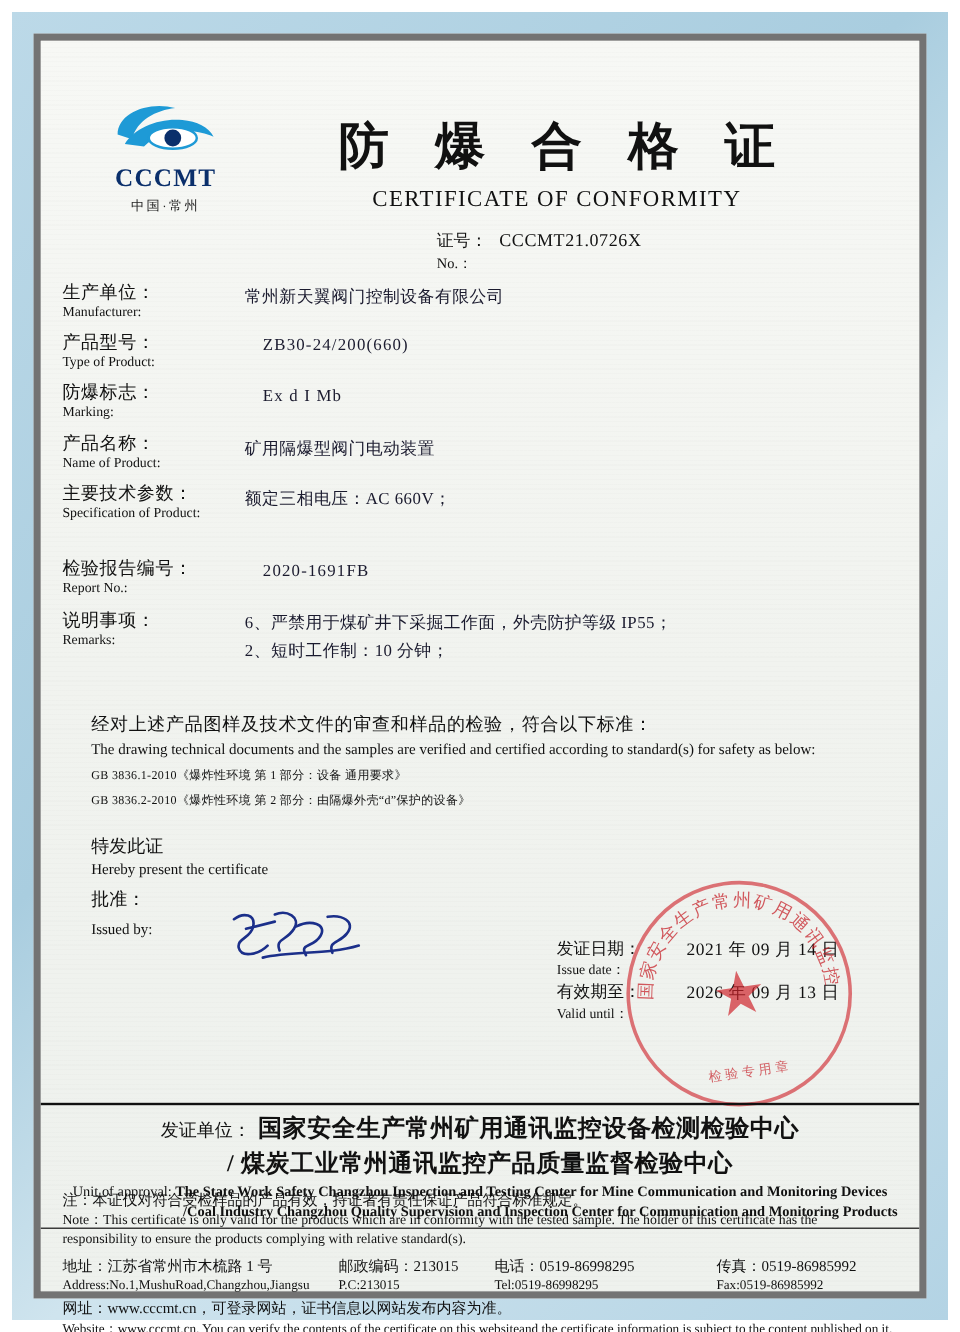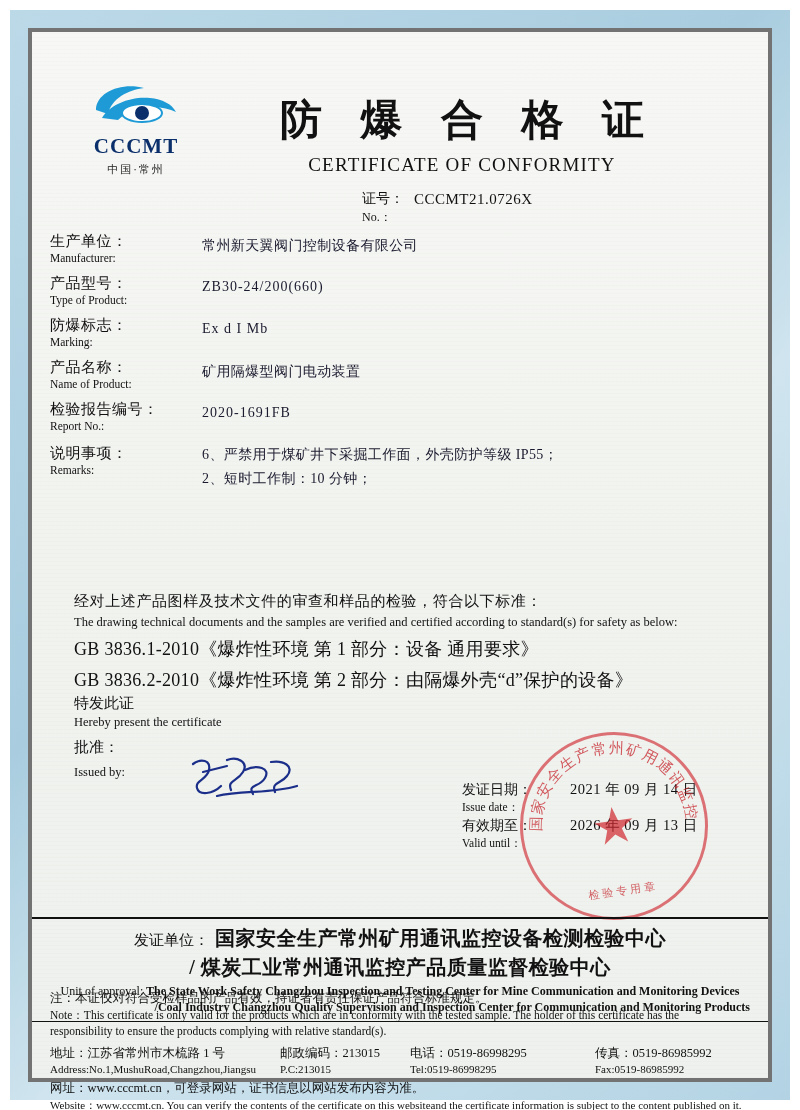--- a/index.html
+++ b/index.html
@@ -24,21 +24,21 @@
     width: 780px; height: 1090px;
     background: linear-gradient(135deg,#bcd9e8 0%, #a9cddf 40%, #cfe4ee 60%, #b3d3e4 100%);
     box-sizing: border-box;
   }
   .frame-inner {
     position: absolute;
     left: 28px; top: 28px;
     width: 744px; height: 1054px;
     background: #e5e5e5;
     box-sizing: border-box;
-    border: 4px solid #737373;
+    border: 6px solid #737373;
   }
   .paper {
     position: absolute;
     left: 0; top: 0;
     width: 100%; height: 100%;
     background:
       repeating-linear-gradient(0deg, rgba(0,0,0,0.012) 0px, rgba(0,0,0,0.012) 1px, rgba(255,255,255,0) 1px, rgba(255,255,255,0) 4px),
       linear-gradient(180deg,#f7f8f5 0%, #f1f3ef 50%, #eef1ed 100%);
   }
   .content {
@@ -150,20 +150,21 @@
     left: 152px;
     top: 5px;
     font-family: "Liberation Serif", serif;
     font-size: 14px;
     color: #1a1a2e;
     letter-spacing: .4px;
   }
   .fvalue.mono {
     font-family: "Liberation Serif", serif;
     letter-spacing: 1px;
+    margin-left: 15px;
   }
   .remark-line { display:block; margin-bottom: 6px;}
 
   
   .standards {
     position: absolute;
     left: 42px;
     top: 560px;
     width: 680px;
   }
@@ -174,21 +175,21 @@
     letter-spacing: .6px;
   }
   .std-en {
     font-family: "Liberation Serif", serif;
     font-size: 12.5px;
     color: #111;
     margin-top: 4px;
   }
   .std-item {
     font-family: "Liberation Serif", serif;
-    font-size: 18px;
+    font-size: 10px;
     color: #111;
     margin-top: 7px;
     letter-spacing: .3px;
   }
 
   .hereby {
     position: absolute;
     left: 42px;
     top: 662px;
   }
@@ -410,20 +411,27 @@
         </div>
 
         <div class="frow" style="height:42px;">
           <div class="flabel">
             <span class="zh">产品名称：</span>
             <span class="en">Name of Product:</span>
           </div>
           <div class="fvalue">矿用隔爆型阀门电动装置</div>
         </div>
 
+        <div class="frow" style="height:62px;">
+          <div class="flabel">
+            <span class="zh">主要技术参数：</span>
+            <span class="en">Specification of Product:</span>
+          </div>
+          <div class="fvalue">额定三相电压：AC 660V；</div>
+        </div>
 
         <div class="frow" style="height:44px;">
           <div class="flabel">
             <span class="zh">检验报告编号：</span>
             <span class="en">Report No.:</span>
           </div>
           <div class="fvalue mono">2020-1691FB</div>
         </div>
 
         <div class="frow" style="height:58px;">

